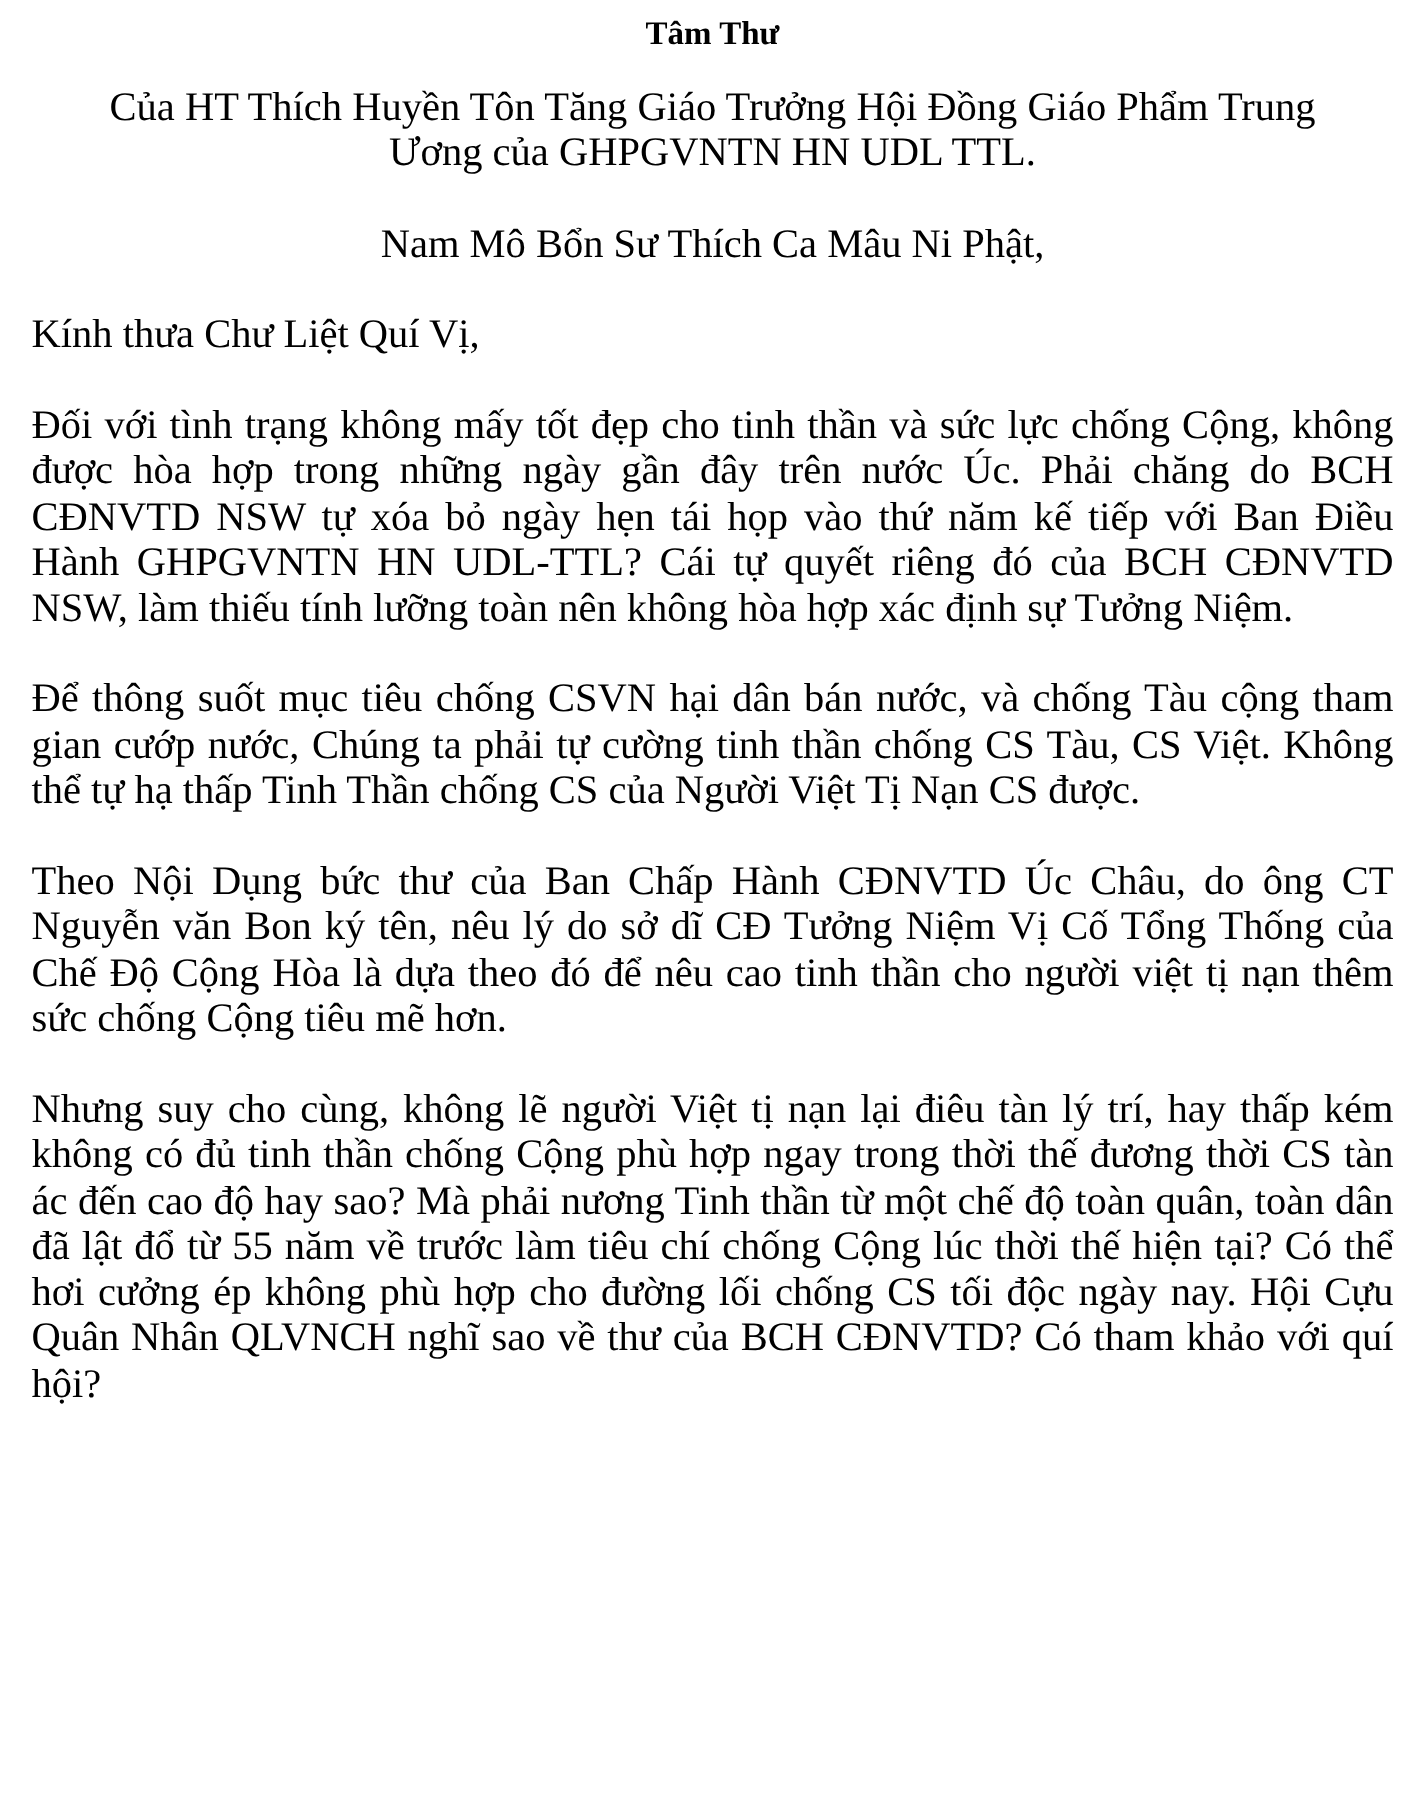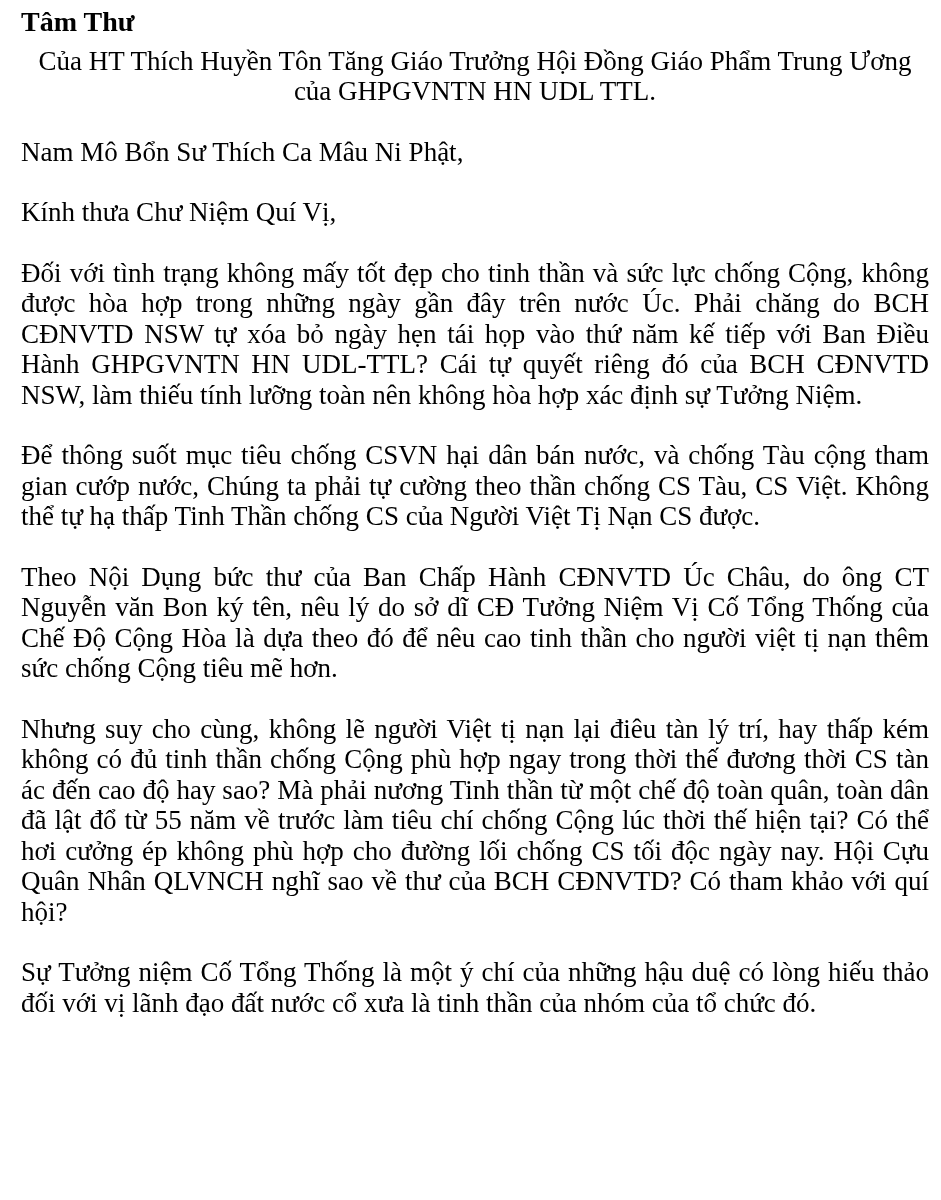--- a/index.html
+++ b/index.html
@@ -15,30 +15,32 @@
     background: #ffffff;
     color: #000000;
     font-family: "Liberation Serif", "DejaVu Serif", serif;
     font-size: 27px;
     line-height: 30.5px;
     box-sizing: border-box;
     padding: 7px 12px 0 21px;
     overflow: hidden;
   }
   .doc-title {
+    text-align: center;
     font-weight: bold;
     margin: 0;
-    font-size: 28px;
+    font-size: 22px;
     line-height: 30.5px;
   }
   .doc-subtitle {
     text-align: center;
-    margin: 8px;
+    margin: 18px;
   }
   .invocation {
+    text-align: center;
     margin: 30px 0 0 0;
   }
   .para {
     text-align: justify;
     margin: 30px 0 0 0;
   }
   .para.no-gap {
     margin-top: 0;
   }
   .greeting {
@@ -52,25 +54,24 @@
 <div class="page">
 
   <h1 class="doc-title">Tâm Thư</h1>
 
   <div class="doc-subtitle">Của HT Thích Huyền Tôn Tăng Giáo Trưởng Hội Đồng Giáo Phẩm Trung Ương của GHPGVNTN HN UDL TTL.</div>
 
   <div class="invocation">Nam Mô Bổn Sư Thích Ca Mâu Ni Phật,</div>
 
 
 
-  <div class="greeting">Kính thưa Chư Niệm Quí Vị,</div>
+  <div class="greeting">Kính thưa Chư Liệt Quí Vị,</div>
 
   <div class="para">Đối với tình trạng không mấy tốt đẹp cho tinh thần và sức lực chống Cộng, không được hòa hợp trong những ngày gần đây trên nước Úc. Phải chăng do BCH CĐNVTD NSW tự xóa bỏ ngày hẹn tái họp vào thứ năm kế tiếp với Ban Điều Hành GHPGVNTN HN UDL-TTL? Cái tự quyết riêng đó của BCH CĐNVTD NSW, làm thiếu tính lưỡng toàn nên không hòa hợp xác định sự Tưởng Niệm.</div>
 
-  <div class="para">Để thông suốt mục tiêu chống CSVN hại dân bán nước, và chống Tàu cộng tham gian cướp nước, Chúng ta phải tự cường theo thần chống CS Tàu, CS Việt. Không thể tự hạ thấp Tinh Thần chống CS của Người Việt Tị Nạn CS được.</div>
+  <div class="para">Để thông suốt mục tiêu chống CSVN hại dân bán nước, và chống Tàu cộng tham gian cướp nước, Chúng ta phải tự cường tinh thần chống CS Tàu, CS Việt. Không thể tự hạ thấp Tinh Thần chống CS của Người Việt Tị Nạn CS được.</div>
 
   <div class="para">Theo Nội Dụng bức thư của Ban Chấp Hành CĐNVTD Úc Châu, do ông CT Nguyễn văn Bon ký tên, nêu lý do sở dĩ CĐ Tưởng Niệm Vị Cố Tổng Thống của Chế Độ Cộng Hòa là dựa theo đó để nêu cao tinh thần cho người việt tị nạn thêm sức chống Cộng tiêu mẽ hơn.</div>
 
   <div class="para">Nhưng suy cho cùng, không lẽ người Việt tị nạn lại điêu tàn lý trí, hay thấp kém không có đủ tinh thần chống Cộng phù hợp ngay trong thời thế đương thời CS tàn ác đến cao độ hay sao? Mà phải nương Tinh thần từ một chế độ toàn quân, toàn dân đã lật đổ từ 55 năm về trước làm tiêu chí chống Cộng lúc thời thế hiện tại? Có thể hơi cưởng ép không phù hợp cho đường lối chống CS tối độc ngày nay. Hội Cựu Quân Nhân QLVNCH nghĩ sao về thư của BCH CĐNVTD? Có tham khảo với quí hội?</div>
 
-  <div class="para">Sự Tưởng niệm Cố Tổng Thống là một ý chí của những hậu duệ có lòng hiếu thảo đối với vị lãnh đạo đất nước cổ xưa là tinh thần của nhóm của tổ chức đó.</div>
 
 </div>
 
 </body></html>

